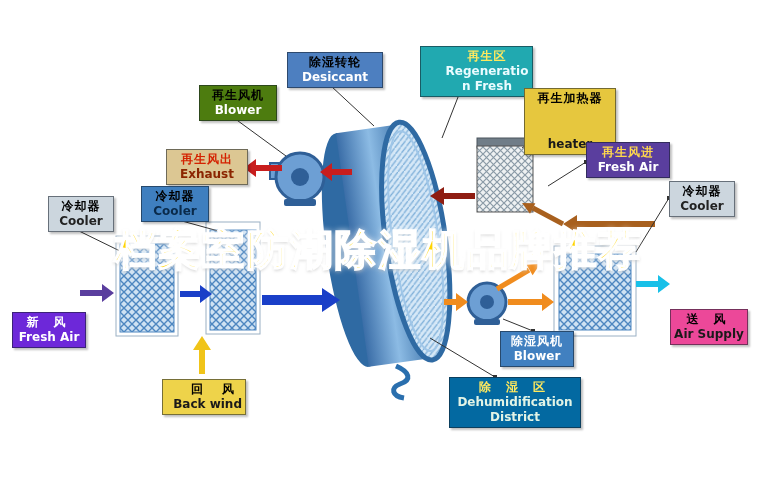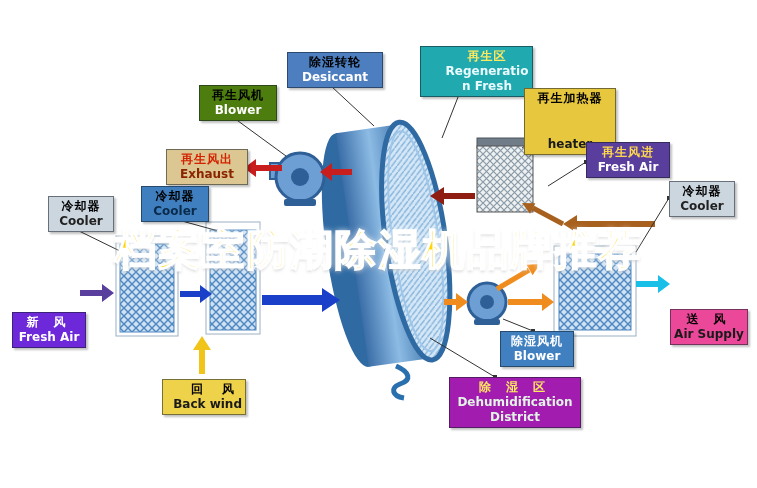--- a/index.html
+++ b/index.html
@@ -192,20 +192,20 @@
   <div class="label-box" style="left:162px;top:379px;width:76px;background:#eed34a;text-align:right;">
     <div class="zh" style="color:#000;letter-spacing:8px;">回 风</div>
     <div class="en" style="color:#1a1a1a;">Back wind</div>
   </div>
 
   <div class="label-box" style="left:500px;top:331px;width:66px;background:#4180c0;">
     <div class="zh" style="color:#ffffff;">除湿风机</div>
     <div class="en" style="color:#fff;">Blower</div>
   </div>
 
-  <div class="label-box" style="left:449px;top:377px;width:124px;background:#a21caf;">
+  <div class="label-box" style="left:449px;top:377px;width:124px;background:#0369a1;">
     <div class="zh" style="color:#ffe95e;letter-spacing:6px;">除 湿 区</div>
     <div class="en" style="color:#e2f4e6;">Dehumidification District</div>
   </div>
 
   <div id="main-title">档案室防潮除湿机品牌推荐</div>
 
 </div>
 
 </body></html>

